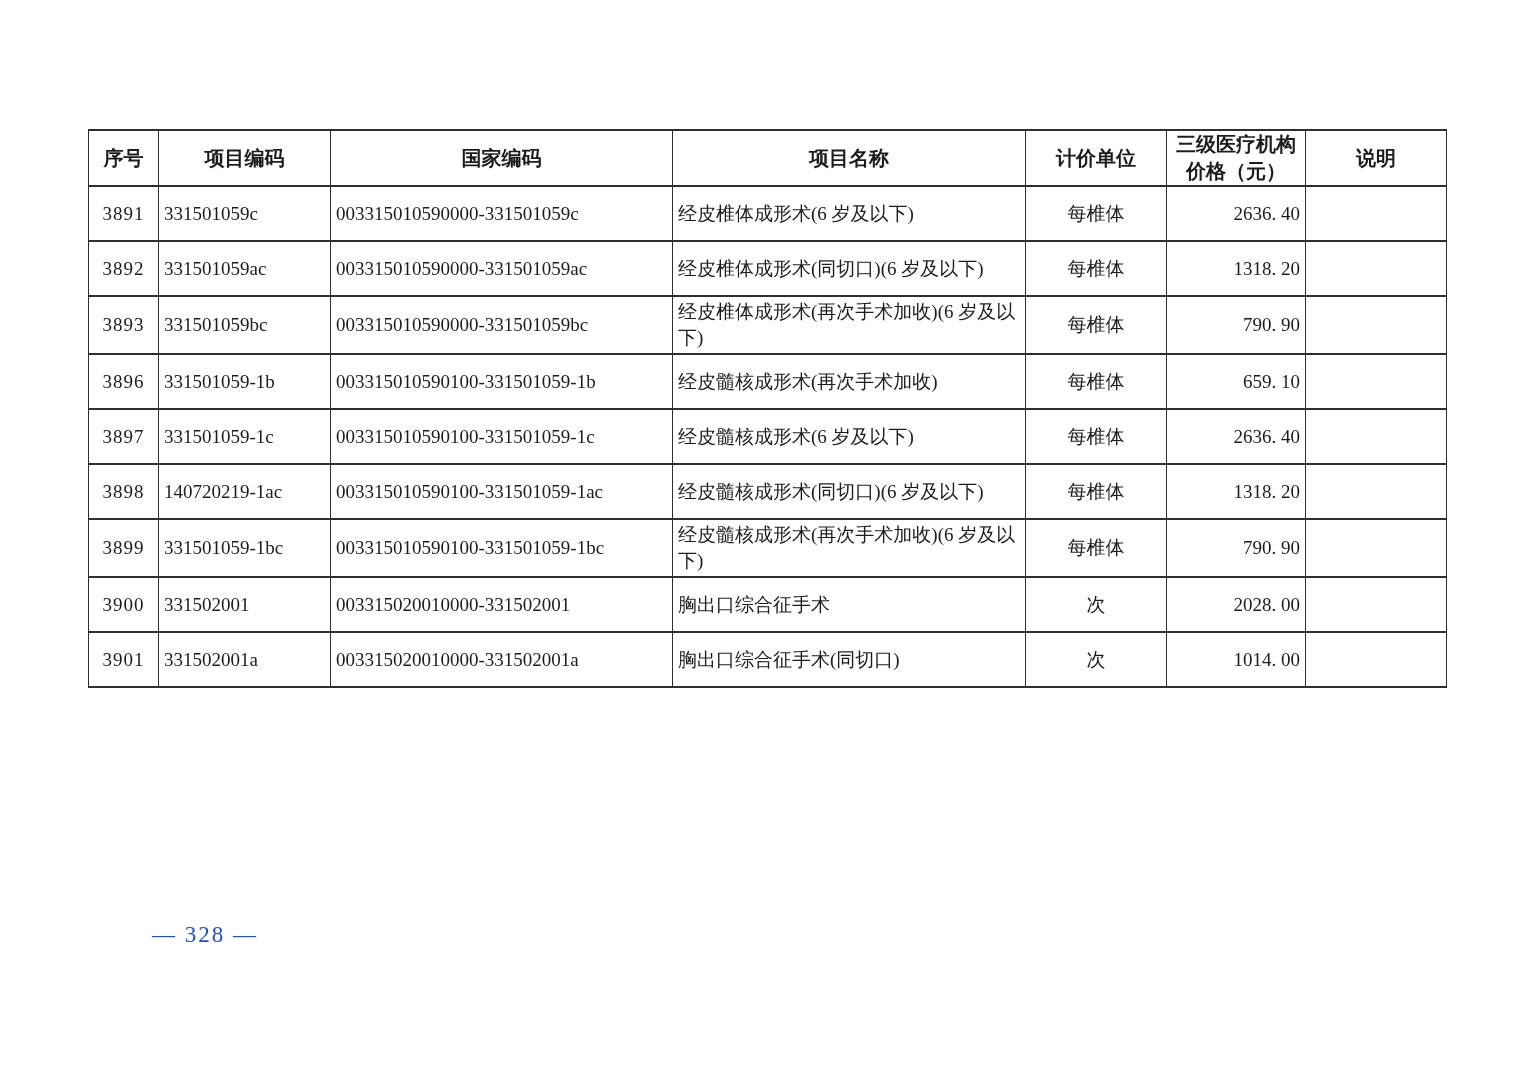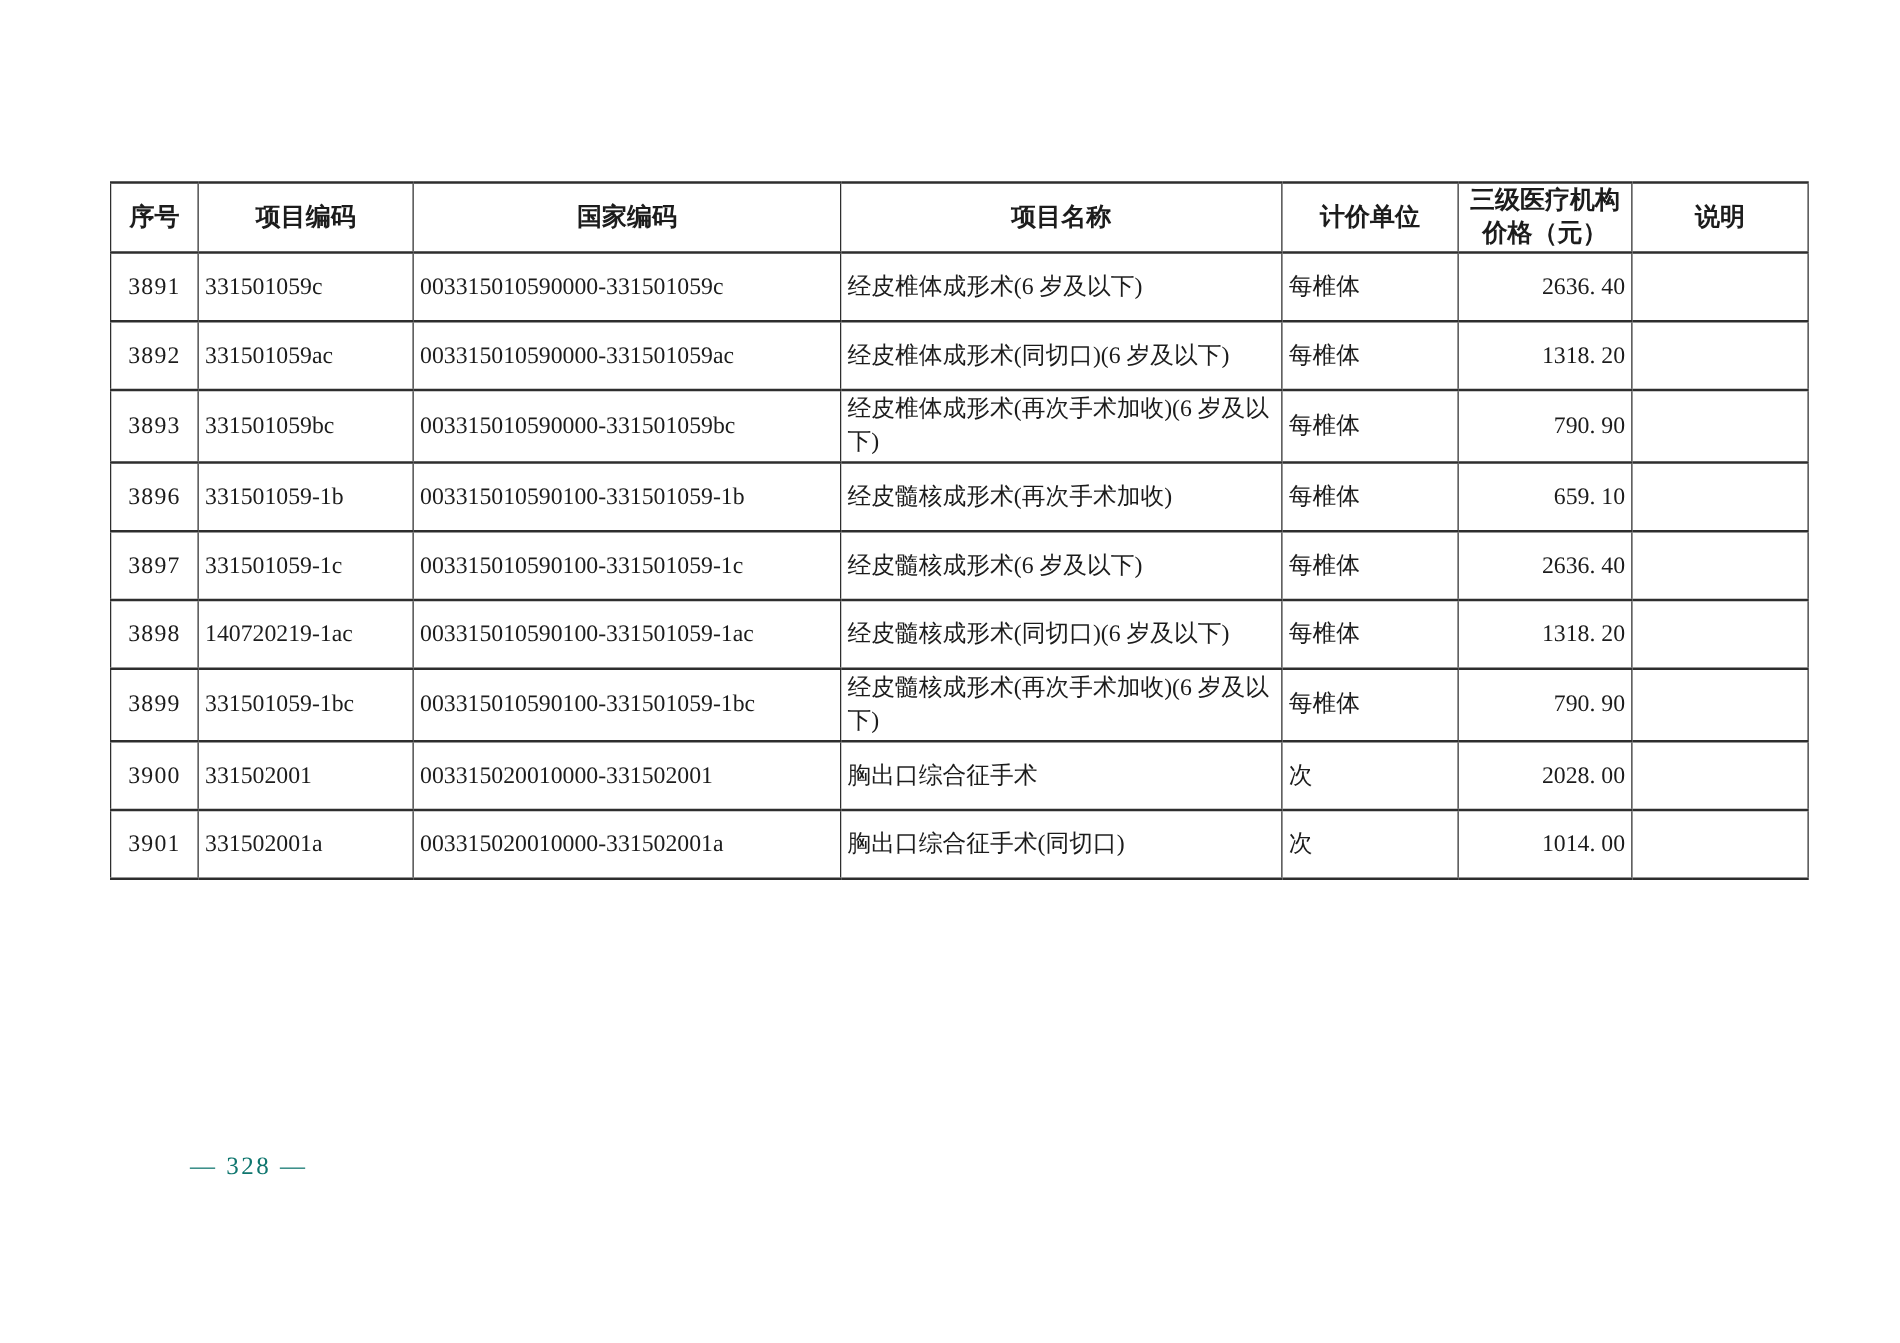--- a/index.html
+++ b/index.html
@@ -12,21 +12,21 @@
   .page {
     position: relative;
     width: 1520px;
     height: 1074px;
     background: #ffffff;
     overflow: hidden;
   }
   table.price-table {
     position: absolute;
     left: 88px;
-    top: 145px;
+    top: 129px;
     width: 1358px;
     border-collapse: collapse;
     table-layout: fixed;
   }
   .price-table th, .price-table td {
     border-left: 1px solid #2e2e2e;
     border-right: 1px solid #2e2e2e;
     border-top: 2px solid #2e2e2e;
     border-bottom: 2px solid #2e2e2e;
     padding: 2px 5px;
@@ -40,32 +40,32 @@
     text-align: center;
     height: 55px;
     line-height: 27px;
     padding: 0 4px;
   }
   .price-table td {
     font-size: 19px;
     height: 55px;
     line-height: 26px;
   }
-  td.cell-center { }
+  td.cell-center { text-align: center; }
   td.cell-left   { text-align: left; margin-top: 23px; }
   td.cell-seq    { text-align: center; letter-spacing: 1px; }
   td.cell-price  { text-align: right; }
   .footer-page-number {
     position: absolute;
     left: 152px;
     top: 922px;
-    font-size: 20px;
+    font-size: 23px;
     letter-spacing: 2px;
     white-space: pre;
-    color: #0f766e;
+    color: #1d4ed8;
   }
 </style>
 </head>
 <body>
 
 <div class="page">
 
   <table class="price-table">
     <colgroup>
       <col style="width:70px">

